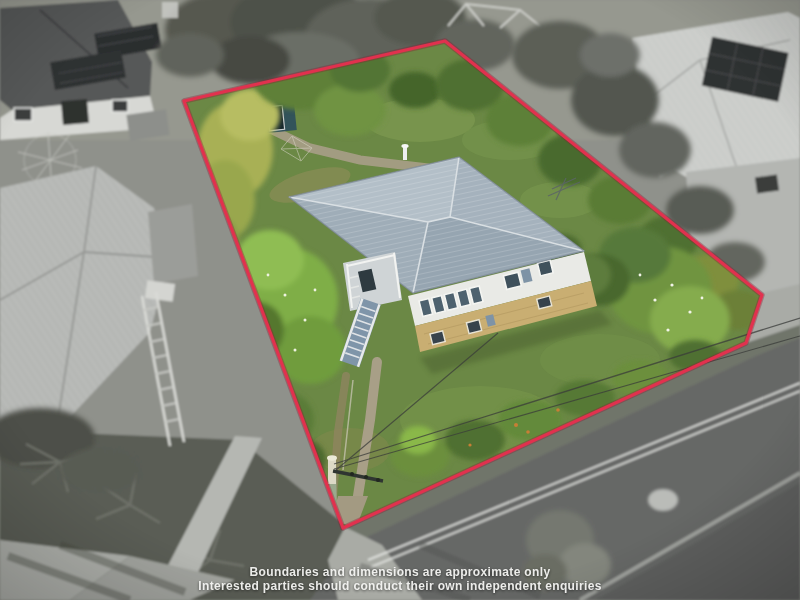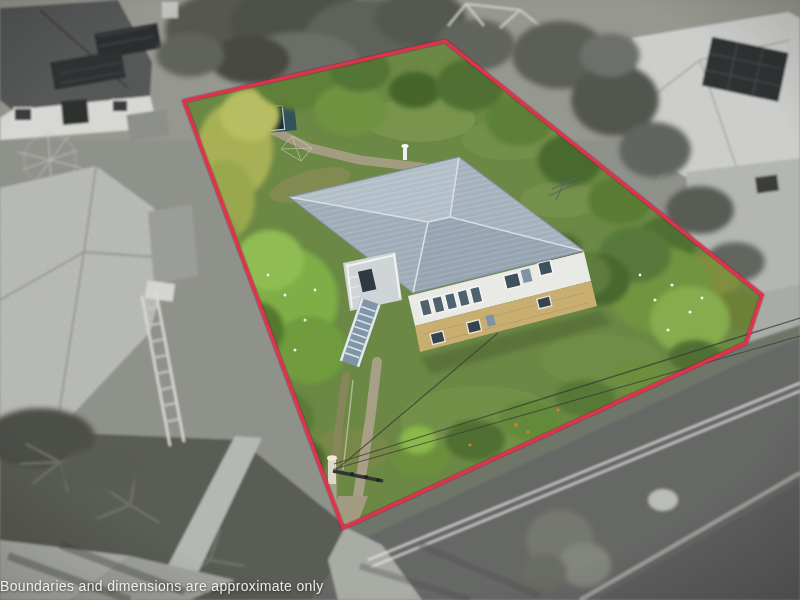--- a/index.html
+++ b/index.html
@@ -1,21 +1,21 @@
 <!DOCTYPE html>
 <html><head>
 <meta charset="utf-8">
 <style>
   html,body{margin:0;padding:0;background:#222;}
   .stage{position:relative;width:800px;height:600px;overflow:hidden;background:#8f918b;
          font-family:"Liberation Sans",sans-serif;}
   .stage svg{position:absolute;left:0;top:0;display:block;}
-  .disclaimer{position:absolute;left:0;right:0;bottom:7px;
-              color:#f4f4f2;font-size:14px;line-height:13.5px;letter-spacing:.35px;
-              text-shadow:0 1px 3px rgba(0,0,0,.6);opacity:.95;font-weight:400;}
+  .disclaimer{position:absolute;left:0;right:0;bottom:7px;text-align:center;
+              color:#f4f4f2;font-size:12px;line-height:13.5px;letter-spacing:.35px;
+              text-shadow:0 1px 3px rgba(0,0,0,.6);opacity:.95;font-weight:700;}
 </style>
 </head>
 <body>
 
 <div class="stage">
 <svg width="800" height="600" viewBox="0 0 800 600">
   <defs>
     <filter id="b1" x="-20%" y="-20%" width="140%" height="140%">
           <feGaussianBlur stdDeviation="1.1"></feGaussianBlur>
         </filter>
@@ -359,14 +359,15 @@
   </g>
 
   <polygon fill="none" stroke="#8f1b30" stroke-width="5.5" stroke-linejoin="round" opacity=".35" points="184,101 445,41 762,295 746,343 343,528"></polygon>
   <polygon fill="none" stroke-width="3.2" stroke-linejoin="round" points="184,101 445,41 762,295 746,343 343,528" stroke="#e1314e"></polygon>
 
   <rect x="0" y="0" width="800" height="600" fill="url(#vg)"></rect>
 </svg>
 
 <div class="disclaimer">
   <div>Boundaries and dimensions are approximate only</div>
+  <div>Interested parties should conduct their own independent enquiries</div>
 </div>
 </div>
 
 </body></html>

